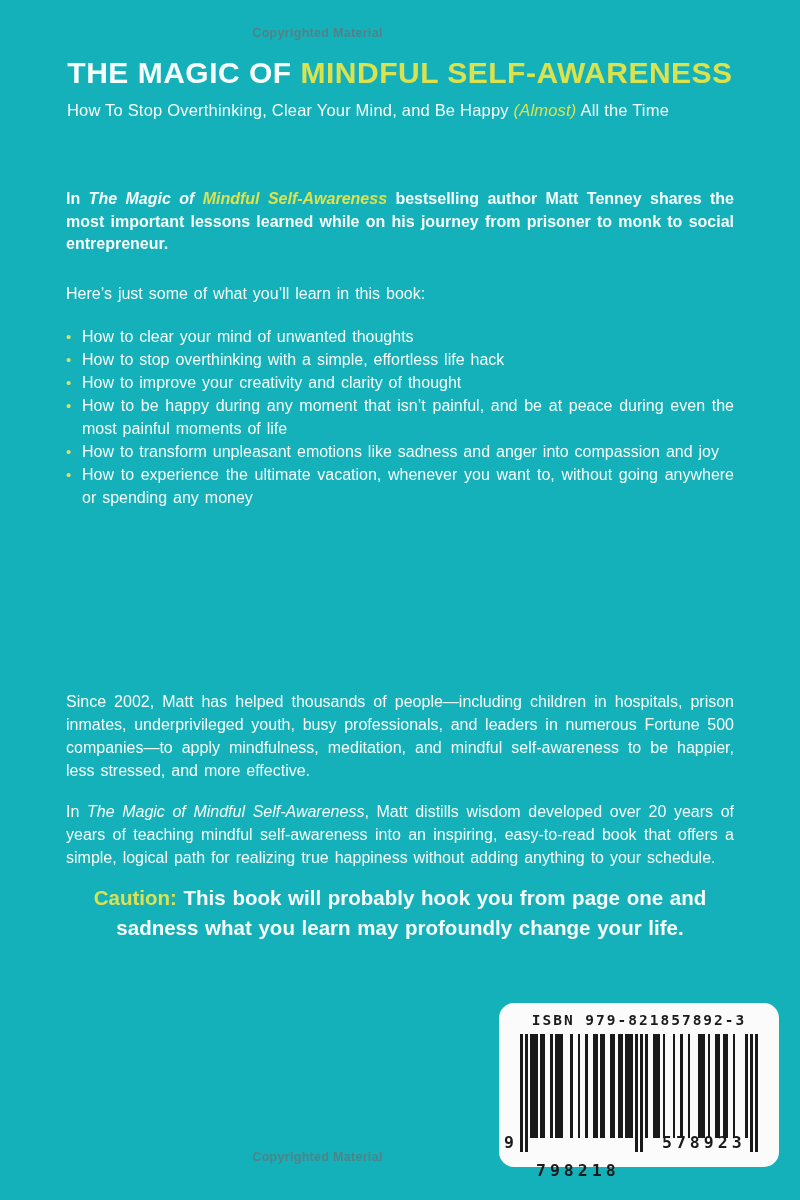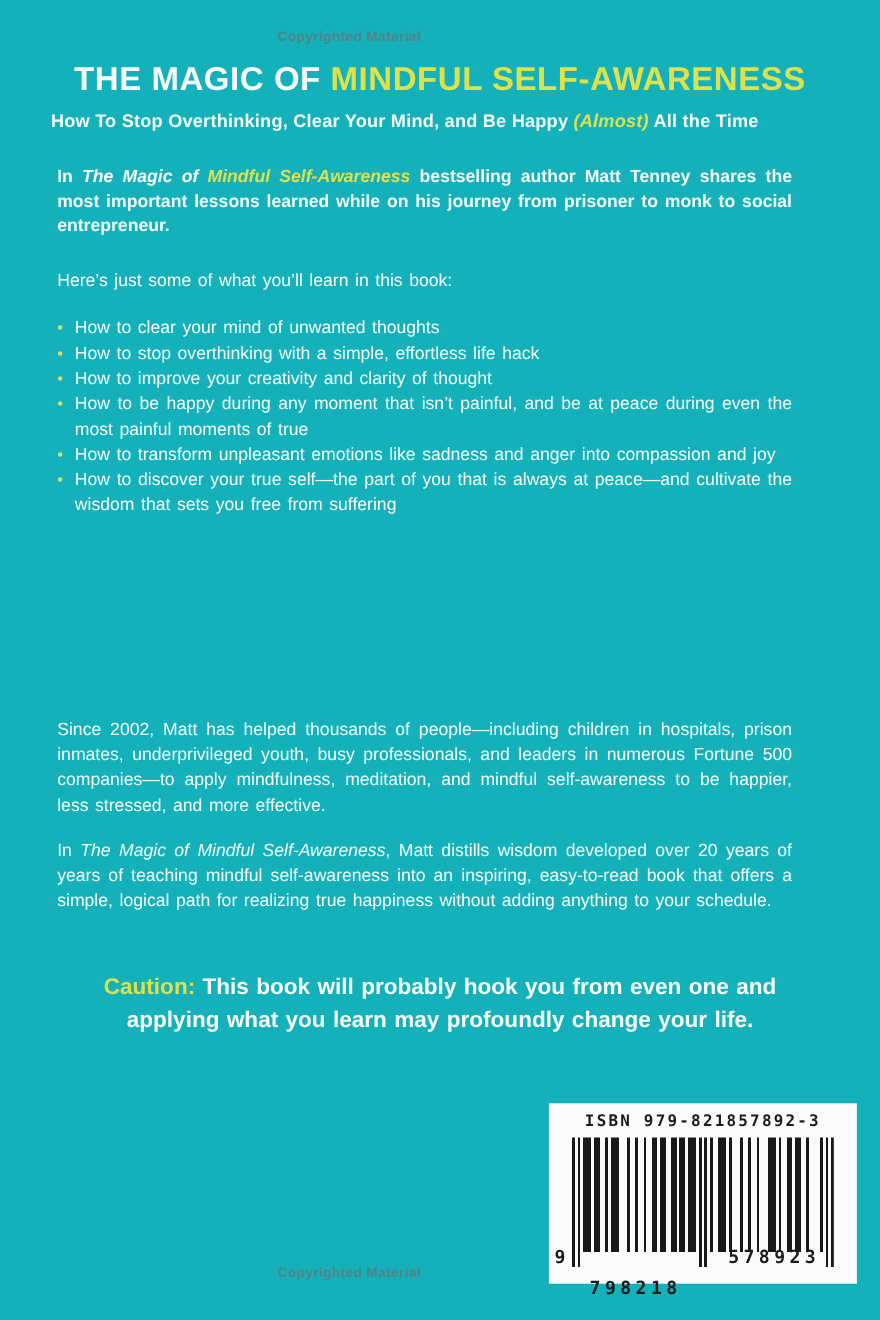--- a/index.html
+++ b/index.html
@@ -28,24 +28,24 @@
   }
   .title{
     left:0;width:800px;top:56px;text-align:center;
     font-size:30px;font-weight:bold;letter-spacing:.5px;
     white-space:nowrap;color:var(--white);
   }
   .yellow{color:var(--yellow);}
   .italic{font-style:italic;}
   .subtitle{
     left:0;width:736px;top:101px;text-align:center;
-    font-size:16.5px;font-weight:bold;letter-spacing:.2px;
+    font-size:16.5px;font-weight:normal;letter-spacing:.2px;
     white-space:nowrap;
   }
-  .col{left:52px;width:668px;}
+  .col{left:66px;width:668px;margin-top:38px;}
   .bodytext{
     font-size:16px;line-height:23px;word-spacing:1.5px;
     text-align:justify;
   }
   .intro{top:150px;font-weight:bold;line-height:22.5px;}
   .learn{top:244px;text-align:left;}
   ul.bullets{top:287px;list-style:none;}
   ul.bullets li{
     position:relative;padding-left:16px;text-align:justify;
   }
@@ -54,21 +54,21 @@
     color:var(--bullet);font-size:15px;
   }
   .para-since{top:652px;}
   .para-distills{top:762px;}
   .caution{
     left:50px;width:700px;top:883px;text-align:center;
     font-size:20.5px;font-weight:bold;line-height:30px;word-spacing:1px;
   }
   .barcode-box{
     left:499px;top:1003px;width:280px;height:164px;
-    background:#fbfbfb;border-radius:0;color:var(--ink);
+    background:#fbfbfb;border-radius:15px;color:var(--ink);
   }
   .isbn-line{
     position:absolute;top:9px;left:0;width:280px;text-align:center;
     font-family:"DejaVu Sans Mono",monospace;
     font-size:14.5px;letter-spacing:2px;font-weight:bold;
     white-space:nowrap;
   }
   #barcode-svg{position:absolute;left:21px;top:31px;}
   #barcode-svg rect{fill:#191919;}
   .bc-digit{
@@ -93,30 +93,30 @@
   <div class="abs subtitle"><span>How To Stop Overthinking, Clear Your Mind, and Be Happy </span><span class="yellow italic">(Almost)</span><span> All the Time</span></div>
 
   <p class="abs col bodytext intro"><span>In </span><span class="italic">The Magic of </span><span class="italic yellow">Mindful Self-Awareness</span><span> bestselling author Matt Tenney shares the most important lessons learned while on his journey from prisoner to monk to social entrepreneur.</span></p>
 
   <p class="abs col bodytext learn">Here’s just some of what you’ll learn in this book:</p>
 
   <ul class="abs col bodytext bullets">
     <li>How to clear your mind of unwanted thoughts</li>
     <li>How to stop overthinking with a simple, effortless life hack</li>
     <li>How to improve your creativity and clarity of thought</li>
-    <li>How to be happy during any moment that isn’t painful, and be at peace during even the most painful moments of true</li>
+    <li>How to be happy during any moment that isn’t painful, and be at peace during even the most painful moments of life</li>
     <li>How to transform unpleasant emotions like sadness and anger into compassion and joy</li>
-    <li>How to discover your true self—the part of you that is always at peace—and cultivate the wisdom that sets you free from suffering</li>
+    <li>How to experience the ultimate vacation, whenever you want to, without going anywhere or spending any money</li>
   </ul>
 
   <p class="abs col bodytext para-since">Since 2002, Matt has helped thousands of people—including children in hospitals, prison inmates, underprivileged youth, busy professionals, and leaders in numerous Fortune 500 companies—to apply mindfulness, meditation, and mindful self-awareness to be happier, less stressed, and more effective.</p>
 
   <p class="abs col bodytext para-distills"><span>In </span><span class="italic">The Magic of Mindful Self-Awareness</span><span>, Matt distills wisdom developed over 20 years of years of teaching mindful self-awareness into an inspiring, easy-to-read book that offers a simple, logical path for realizing true happiness without adding anything to your schedule.</span></p>
 
-  <p class="abs caution"><span class="yellow">Caution:</span><span> This book will probably hook you from even one and applying what you learn may profoundly change your life.</span></p>
+  <p class="abs caution"><span class="yellow">Caution:</span><span> This book will probably hook you from page one and sadness what you learn may profoundly change your life.</span></p>
 
   <div class="abs barcode-box">
     <div class="isbn-line">ISBN 979-821857892-3</div>
     <svg id="barcode-svg" width="238" height="118" viewBox="0 0 95 118" preserveAspectRatio="none" shape-rendering="crispEdges">
         <rect x="0" y="0" width="1" height="118"></rect>
         <rect x="2" y="0" width="1" height="118"></rect>
         <rect x="4" y="0" width="1" height="104"></rect>
         <rect x="5" y="0" width="1" height="104"></rect>
         <rect x="6" y="0" width="1" height="104"></rect>
         <rect x="8" y="0" width="1" height="104"></rect>

